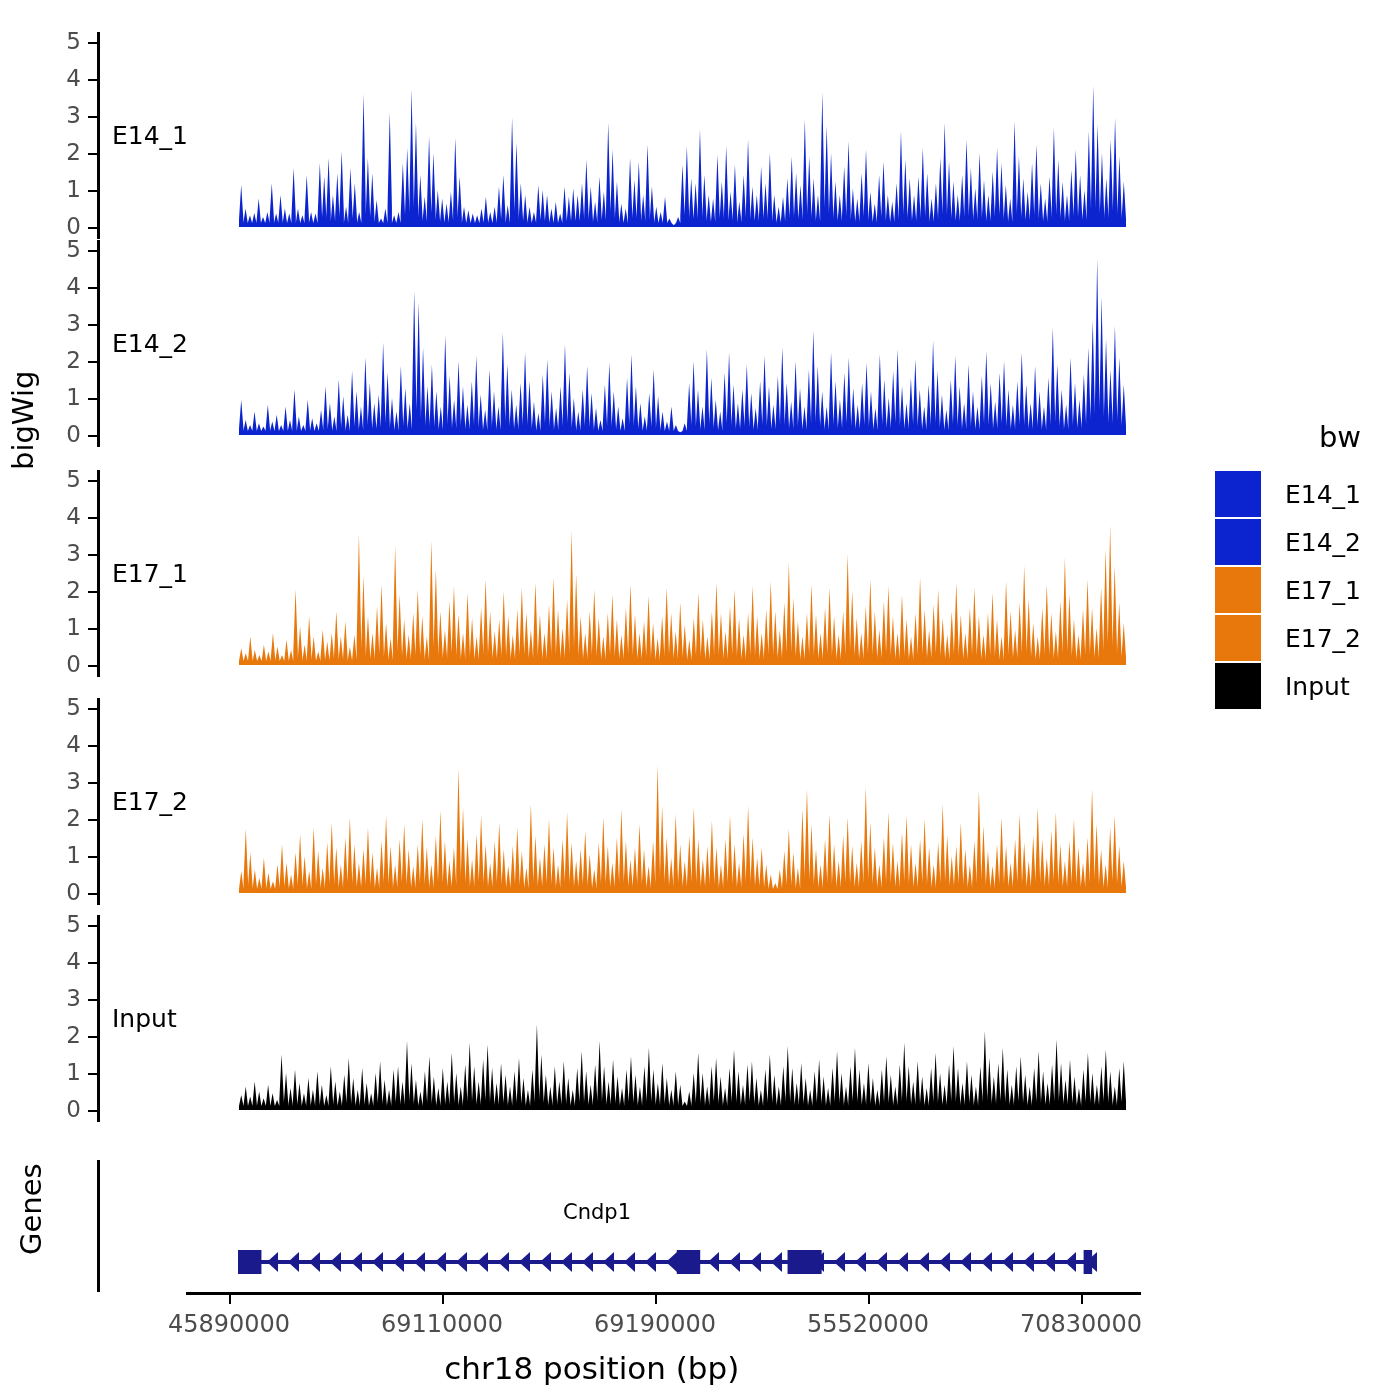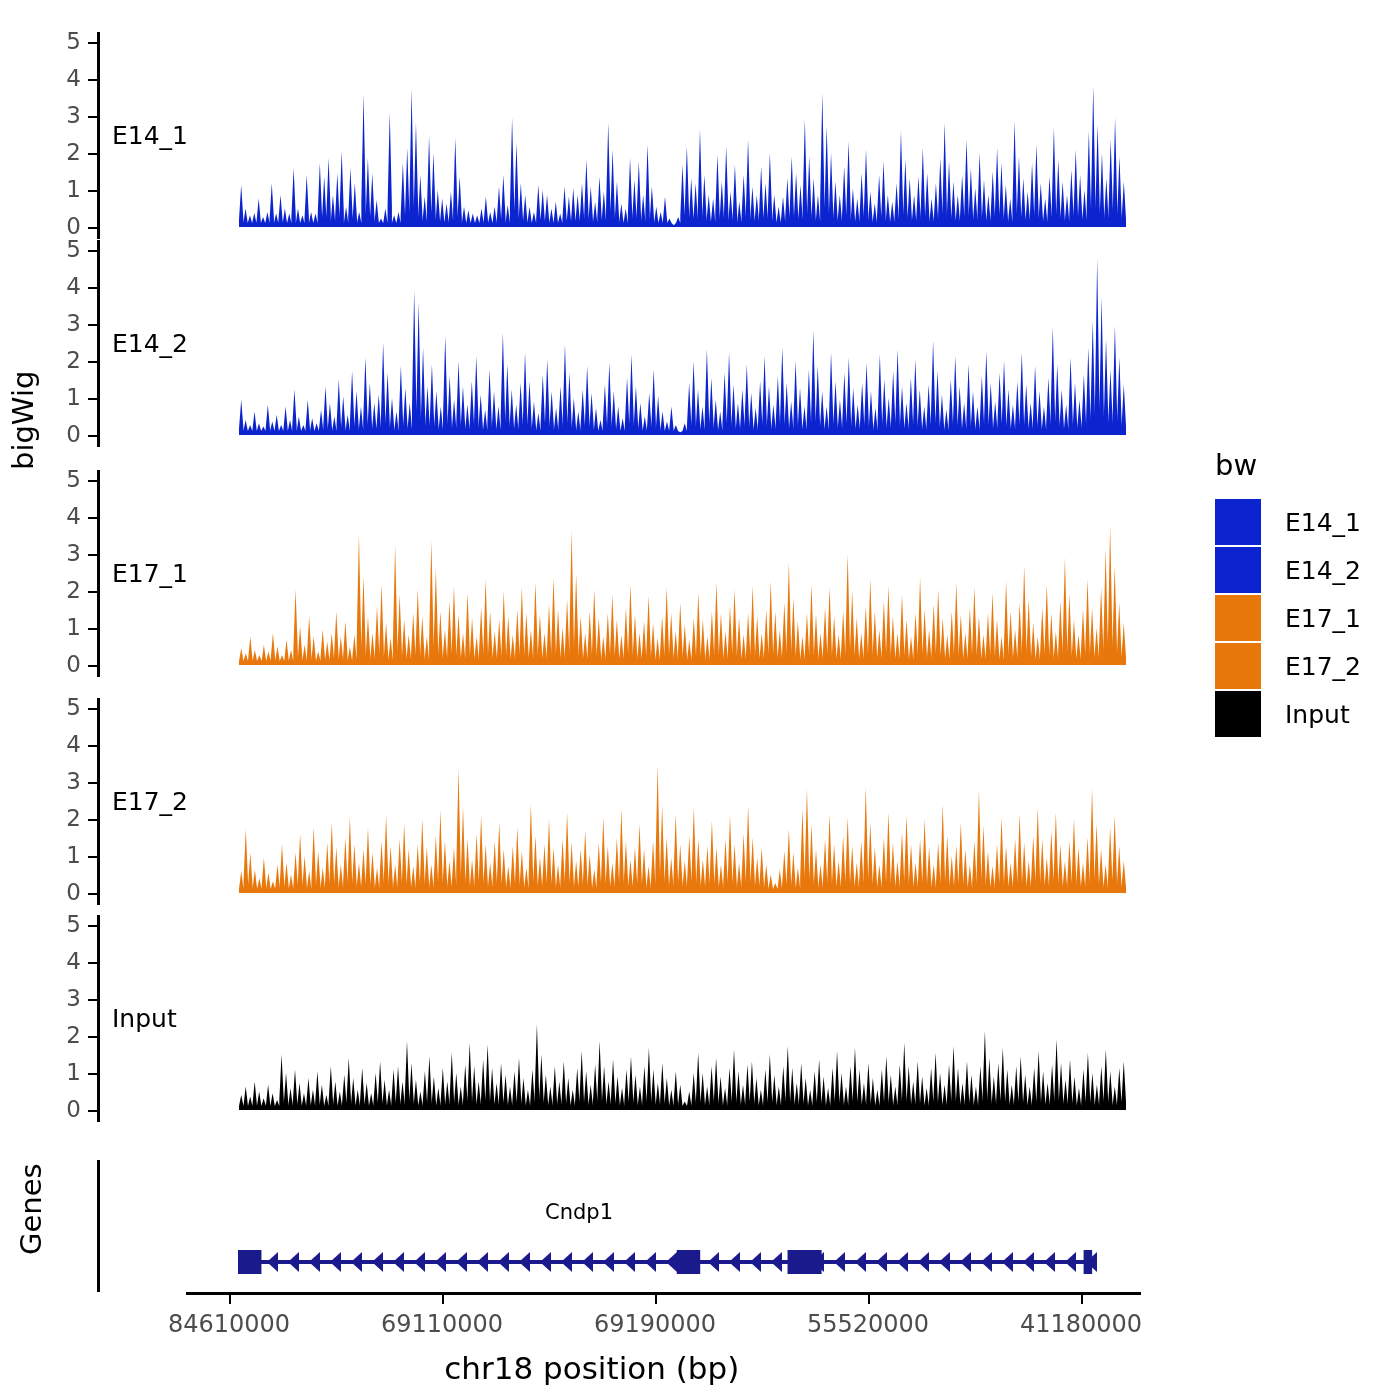--- a/index.html
+++ b/index.html
@@ -39,21 +39,21 @@
   .xtick{position:absolute; width:2px; height:9px; background:#000;}
   .xtlabel{
     position:absolute; font-size:24px; color:#4d4d4d;
     text-align:center; white-space:nowrap; transform:translateX(-50%);
   }
   .xtitle{
     position:absolute; width:100%; text-align:center;
     font-size:31px; color:#000;
   }
 
-  .legend{position:absolute; left:1215px; top:448px;}
+  .legend{position:absolute; left:1215px; top:420px;text-align:right;}
   .legend-title{font-size:29px; color:#000; margin-bottom:16px;}
   .legend-row{display:flex; align-items:center; height:48px;}
   .legend-key{width:46px; height:46px; flex:0 0 auto;}
   .legend-lab{font-size:25px; color:#000; margin-left:24px; white-space:nowrap;}
 
   .gene-name{
     position:absolute; font-size:21px; color:#000;
     white-space:nowrap; transform:translateX(-50%);
   }
 </style>
@@ -218,35 +218,35 @@
           <polygon points="785,17 796,7 796,27" fill="#1A1A8C"></polygon>
           <polygon points="806,17 817,7 817,27" fill="#1A1A8C"></polygon>
           <polygon points="827,17 838,7 838,27" fill="#1A1A8C"></polygon>
           <polygon points="848,17 859,7 859,27" fill="#1A1A8C"></polygon>
           <rect x="0" y="5" width="23.42999999999998" height="24" fill="#1A1A8C"></rect>
           <rect x="438.78" y="5" width="23.430000000000064" height="24" fill="#1A1A8C"></rect>
           <rect x="549.54" y="5" width="34.08000000000004" height="24" fill="#1A1A8C"></rect>
           <rect x="845.6100000000001" y="5" width="8.519999999999982" height="24" fill="#1A1A8C"></rect>
         </svg>
       </div>
-      <div class="gene-name" style="left: 579px; top: 1200px;">Cndp1</div>
+      <div class="gene-name" style="left: 597px; top: 1200px;">Cndp1</div>
     </div>
 
   <div id="xaxis">
       <div class="xaxis-line" style="left: 186px; top: 1292px; width: 954.6px;"></div>
       <div class="xtick" style="left: 229px; top: 1295px;"></div>
-      <div class="xtlabel" style="left: 229px; top: 1310px;">84610000</div>
+      <div class="xtlabel" style="left: 229px; top: 1310px;">45890000</div>
       <div class="xtick" style="left: 442px; top: 1295px;"></div>
       <div class="xtlabel" style="left: 442px; top: 1310px;">69110000</div>
       <div class="xtick" style="left: 655px; top: 1295px;"></div>
       <div class="xtlabel" style="left: 655px; top: 1310px;">69190000</div>
       <div class="xtick" style="left: 868px; top: 1295px;"></div>
       <div class="xtlabel" style="left: 868px; top: 1310px;">55520000</div>
       <div class="xtick" style="left: 1081px; top: 1295px;"></div>
-      <div class="xtlabel" style="left: 1081px; top: 1310px;">41180000</div>
+      <div class="xtlabel" style="left: 1081px; top: 1310px;">70830000</div>
       <div class="xtitle" style="left: 0px; top: 1350px; width: 1183.6px;">chr18 position (bp)</div>
     </div>
 
   <div class="legend">
     <div class="legend-title">bw</div>
     <div id="legend-rows">
         <div class="legend-row">
           <div class="legend-key" style="background: rgb(11, 36, 207);"></div>
           <div class="legend-lab">E14_1</div>
         </div>

